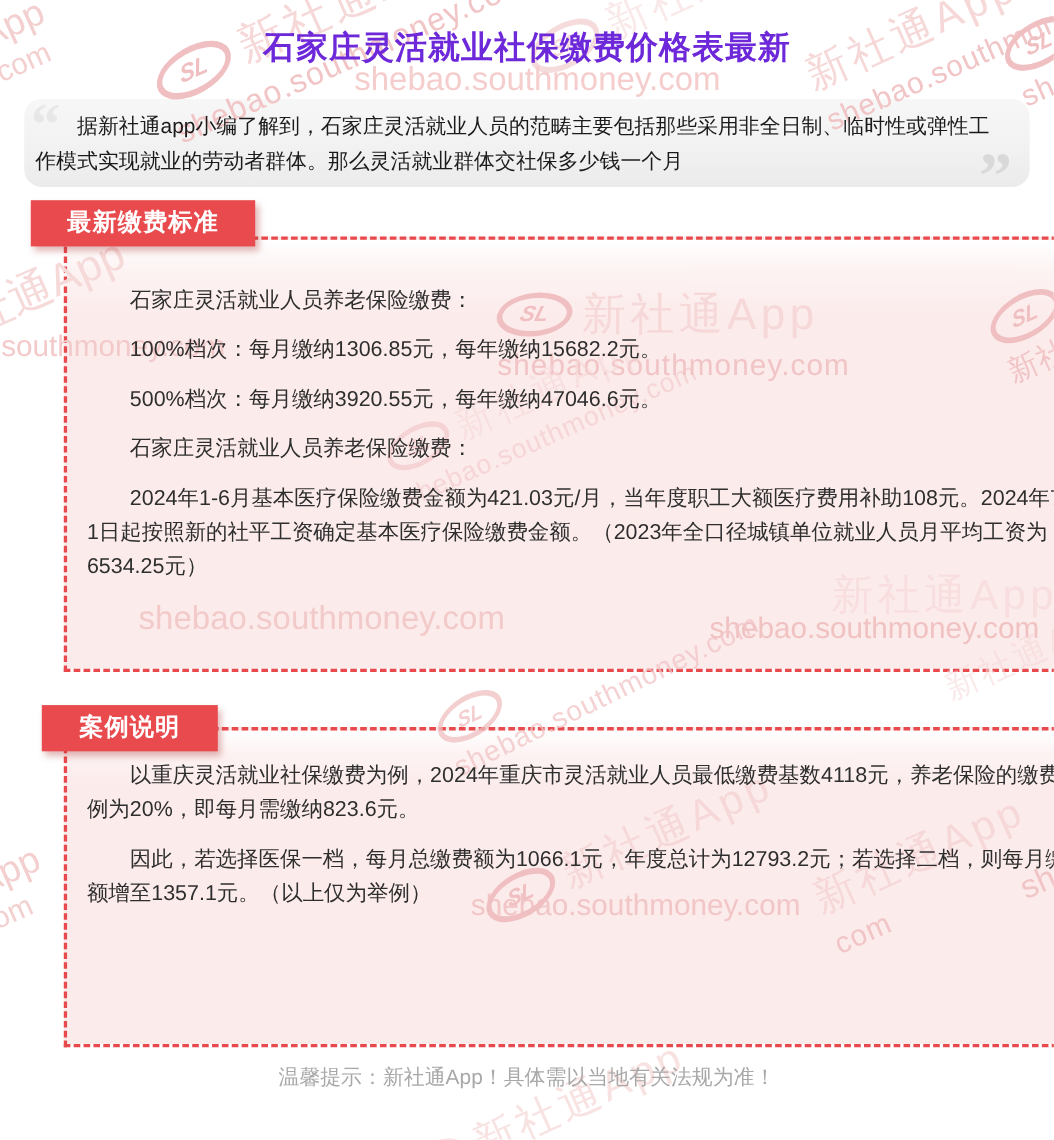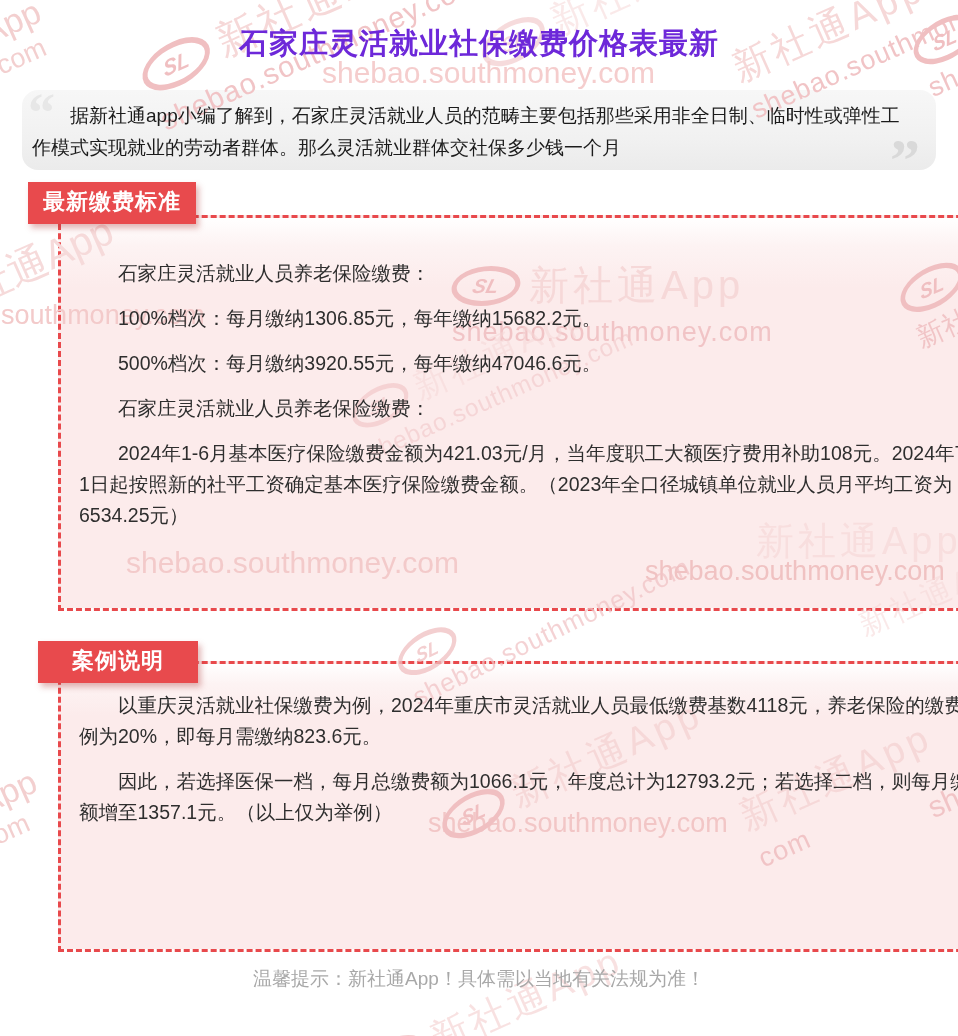--- a/index.html
+++ b/index.html
@@ -34,21 +34,21 @@
   .quote-close {
     position:absolute; z-index:3; right:16px; top:40px; line-height:1;
     font-family:"Liberation Serif","DejaVu Serif",serif; font-weight:bold;
     font-size:60px; color:#d9d9d9;
   }
 
   
   .section-label {
     position:absolute; z-index:4; display:inline-block;
     background:#e84a4d; color:#fff; font-size:22px; font-weight:bold;
-    padding:5px 15px 7px; letter-spacing:1px;
+    padding:5px 33px 7px; letter-spacing:1px;
     box-shadow:3px 4px 6px rgba(170,45,45,.35);
     text-align:center;
   }
   .label-1 { left:28px; top:182px; }
   .label-2 { left:38px; top:629px; padding-left:34px; padding-right:34px;margin-top:12px; }
 
   
   .dashed-box {
     position:absolute; left:45px; width:958px; box-sizing:border-box;
     border:3px dashed #e8494c;

